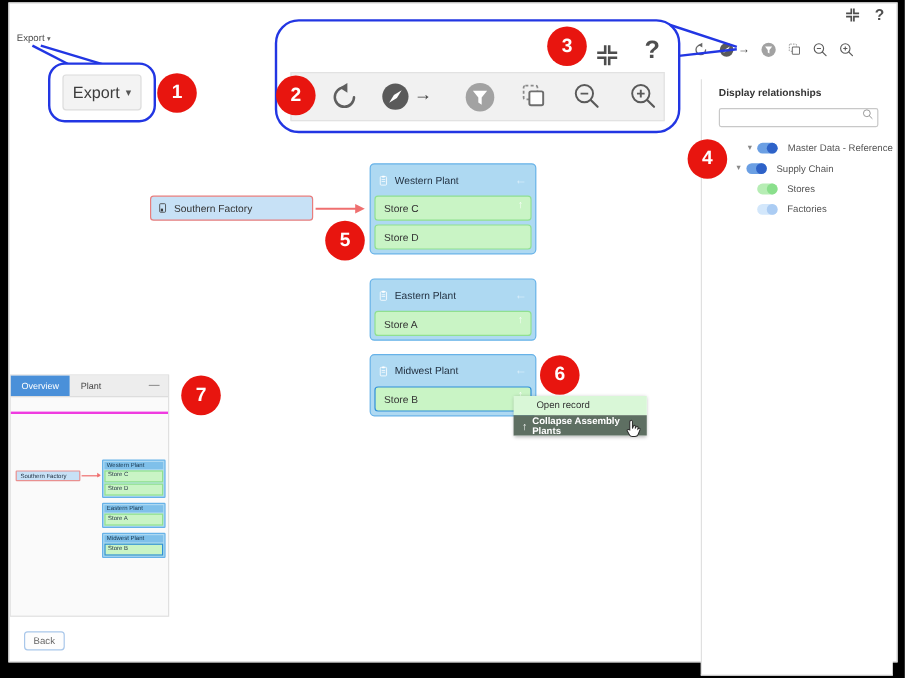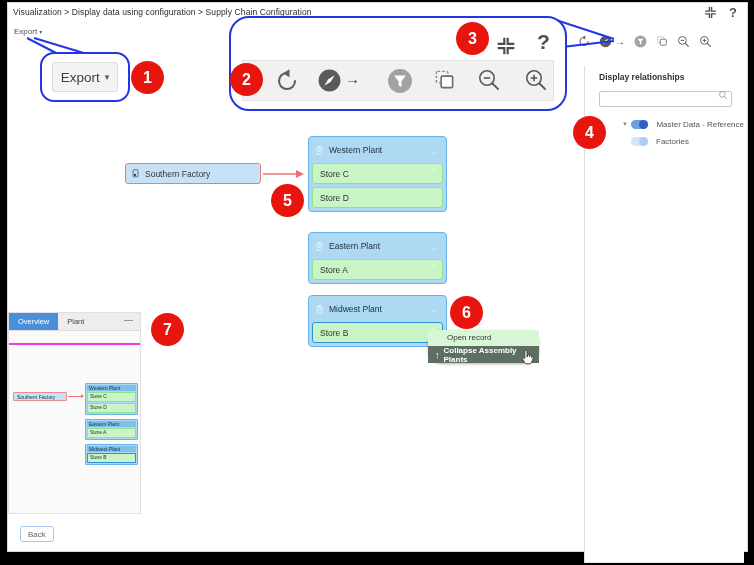--- a/index.html
+++ b/index.html
@@ -54,21 +54,21 @@
   .plant-header .back-arrow{margin-left:auto;color:#ddeffa;font-size:10px;}
   .store-row{position:relative;background:#c9f4c5;border:1px solid #90e090;border-radius:3px;height:21px;
              margin-top:3px;display:flex;align-items:center;padding-left:7px;font-size:8.5px;color:#333;
              box-sizing:border-box;}
   .store-row .up-arrow{position:absolute;right:6px;top:1px;color:rgba(255,255,255,.92);font-size:9px;}
   .store-selected{border:1.5px solid #2f8fd8;}
   #western{top:136px;} #eastern{top:232px;} #midwest{top:295px;}
 
   
   .context-menu{position:absolute;left:428px;top:330px;width:111px;box-shadow:0 1px 3px rgba(0,0,0,.3);
-                z-index:30;font-size:8px;border-radius:14px;}
+                z-index:30;font-size:8px;}
   .cm-row1{height:16px;line-height:16px;background:#d9f7d7;color:#333;padding-left:19px;}
   .cm-row2{height:17px;display:flex;align-items:center;gap:4px;background:#5e6f62;color:#fff;
            padding-left:7px;font-weight:600;}
   .cm-row2 .cm-up{font-size:9px;}
   .hand-cursor{position:absolute;left:521px;top:349px;z-index:40;}
 
   
   .overview-panel{position:absolute;left:8px;top:312px;width:133px;height:202px;background:#fafafa;
                   border:1px solid #e0e0e0;box-sizing:border-box;}
   .ov-tabbar{height:17px;background:#ededed;border-bottom:1px solid #ddd;display:flex;align-items:stretch;}
@@ -115,21 +115,20 @@
   .co-filter{left:144px;} .co-copy{left:190px;} .co-zo{left:234px;} .co-zi{left:281px;}
 
   svg.overlay{position:absolute;left:0;top:0;z-index:45;pointer-events:none;}
 </style>
 </head>
 <body>
 
 <div class="page"></div>
 <div class="stage">
 
-  <div class="breadcrumb">Visualization &gt; Display data using configuration &gt; Supply Chain Configuration</div>
   <div class="export-small">
     <span>Export</span><span class="caret">▾</span>
   </div>
   <div class="window-icons">
     <span>
       <svg class="icon-svg" width="13" height="13" viewBox="0 0 24 24" fill="none" stroke="#4d4d4d" stroke-width="2.6">
           <path d="M2 9.5h8V2M22 9.5h-8V2M2 14.5h8V22M22 14.5h-8V22"></path>
         </svg>
     </span>
     <span class="help">?</span>
@@ -190,20 +189,33 @@
       </span>
     </div>
     <div class="tree">
       <div class="tree-row row-master">
         <span class="caret">▾</span>
         <span class="toggle">
             <span class="knob"></span>
           </span>
         <span>Master Data - Reference</span>
       </div>
+      <div class="tree-row row-supply">
+        <span class="caret">▾</span>
+        <span class="toggle">
+            <span class="knob"></span>
+          </span>
+        <span>Supply Chain</span>
+      </div>
+      <div class="tree-row row-leaf row-stores">
+        <span class="toggle">
+            <span class="knob"></span>
+          </span>
+        <span>Stores</span>
+      </div>
       <div class="tree-row row-leaf row-factories">
         <span class="toggle">
             <span class="knob"></span>
           </span>
         <span>Factories</span>
       </div>
     </div>
   </div>
 
   <div class="factory-node">

